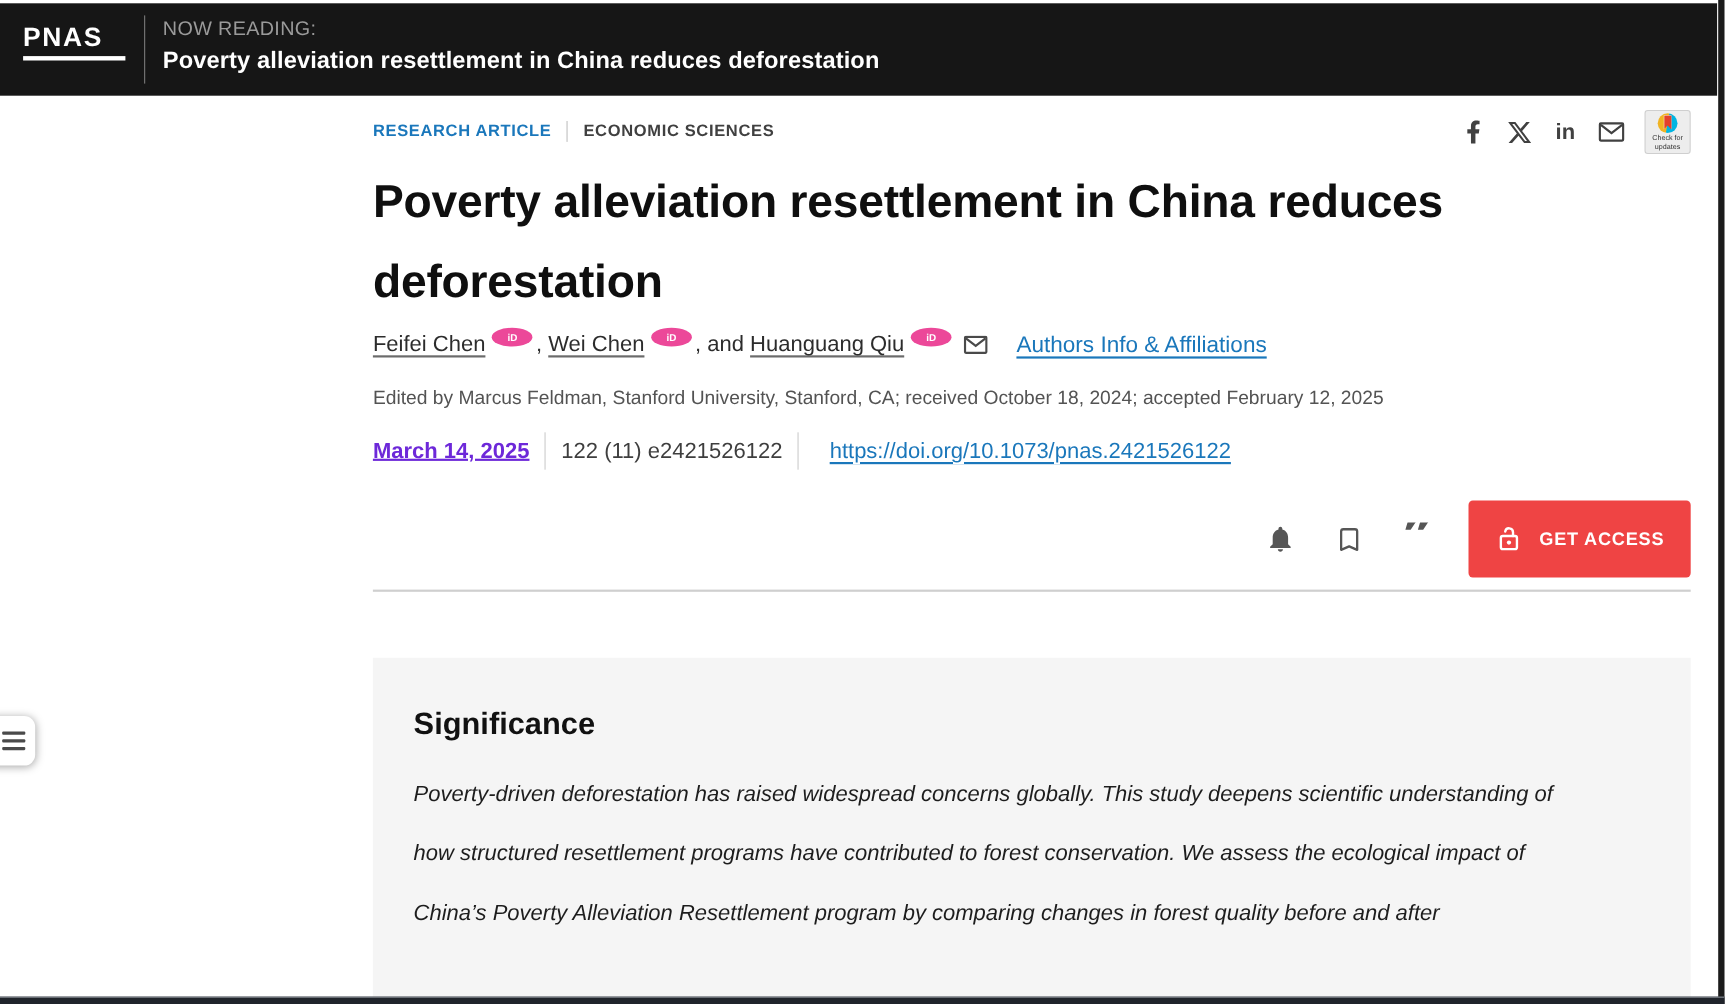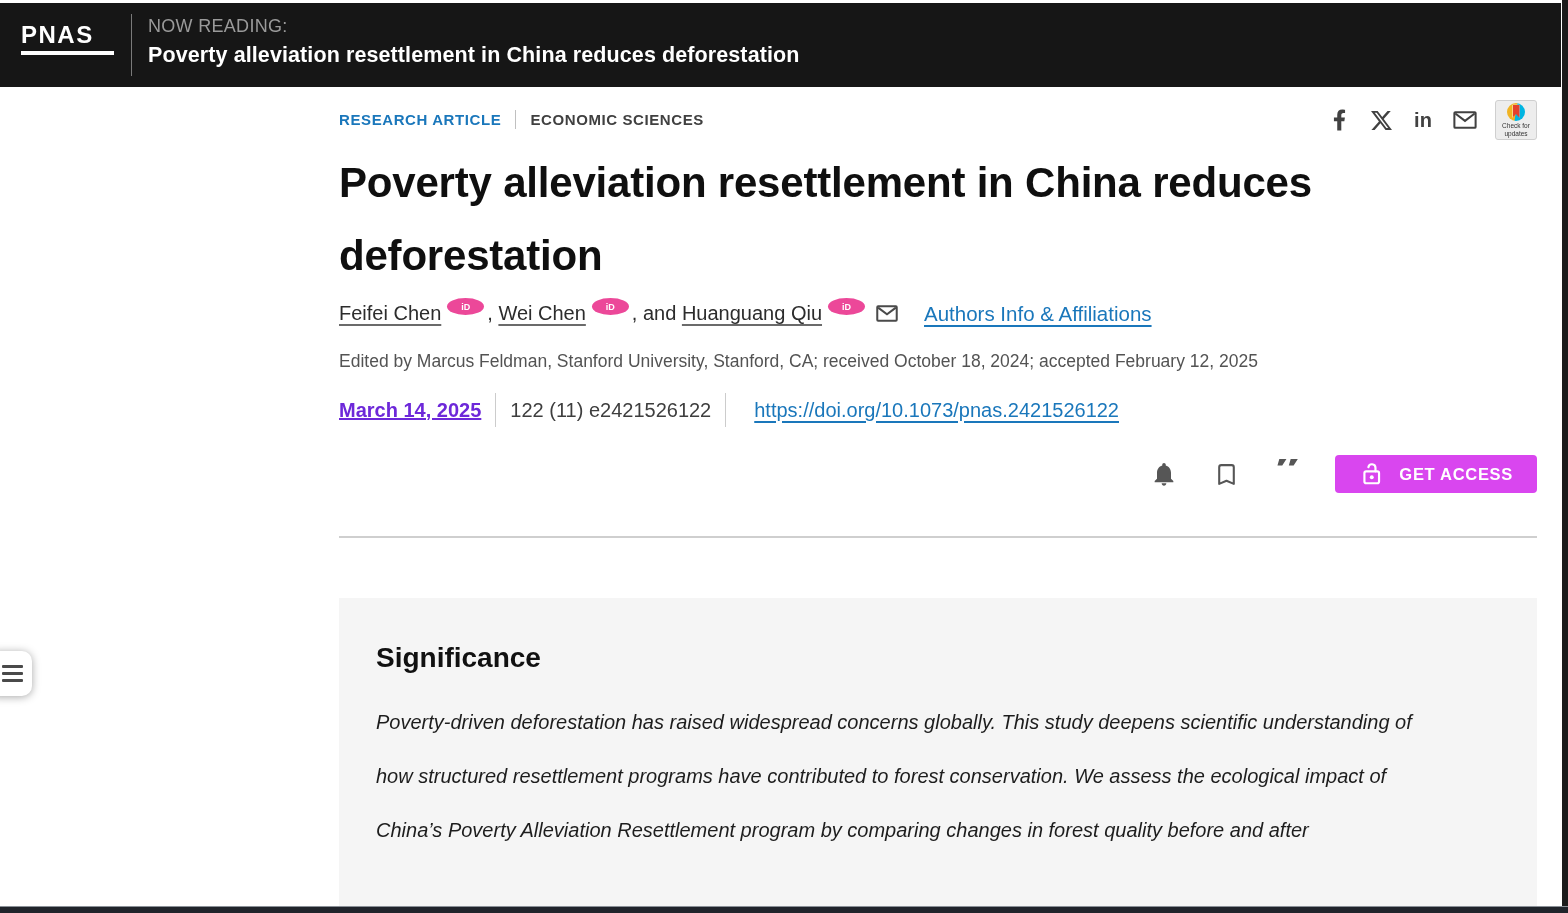--- a/index.html
+++ b/index.html
@@ -49,21 +49,21 @@
 
   .date-row{position:absolute;top:392px;left:0;display:flex;align-items:center;height:36px;font-size:20px;}
   .pub-date{font-weight:700;color:#6d28d9;text-decoration:underline;}
   .v-sep{width:1px;height:34px;background:#ccc;margin:0 14px;}
   .citation{color:#3e3e3e;}
   .doi-link{color:#1a77bb;text-decoration:underline;text-underline-offset:4px;margin-left:14px;cursor:pointer;}
 
   .actions-row{position:absolute;top:455px;right:0;display:flex;align-items:center;}
   .action-icon{width:30px;height:30px;display:flex;align-items:center;justify-content:center;color:#565656;cursor:pointer;margin-right:32px;}
   .quote-glyph{font-size:46px;font-weight:700;color:#565656;line-height:20px;height:30px;overflow:hidden;font-family:"DejaVu Sans", sans-serif;}
-  .get-access-btn{height:38px;padding:0 24px;background:#d946ef;border:none;border-radius:4px;color:#fff;font-size:16.5px;font-weight:700;letter-spacing:.7px;display:flex;align-items:center;gap:14px;cursor:pointer;font-family:"Liberation Sans", sans-serif;}
+  .get-access-btn{height:70px;padding:0 24px;background:#ef4444;border:none;border-radius:4px;color:#fff;font-size:16.5px;font-weight:700;letter-spacing:.7px;display:flex;align-items:center;gap:14px;cursor:pointer;font-family:"Liberation Sans", sans-serif;}
 
   .rule{position:absolute;top:536px;left:0;width:1198px;height:2px;background:#cfcfcf;}
 
   .sig-box{position:absolute;top:598px;left:0;width:1198px;height:340px;background:#f5f5f5;}
   .sig-heading{position:absolute;top:44px;left:37px;font-size:28px;font-weight:800;color:#111;}
   .sig-para{position:absolute;top:97px;left:37px;width:1045px;font-size:20px;line-height:54px;color:#1d1d1d;font-style:italic;}
 
   
   .menu-fab{position:absolute;left:-13px;top:651px;width:45px;height:45px;background:#fff;border-radius:10px;box-shadow:0 1px 8px rgba(0,0,0,.35);display:flex;flex-direction:column;align-items:flex-end;justify-content:center;gap:3.5px;cursor:pointer;padding-right:9px;box-sizing:border-box;}
   .menu-bar{width:21px;height:3.5px;background:#4a4a4a;border-radius:1px;}

